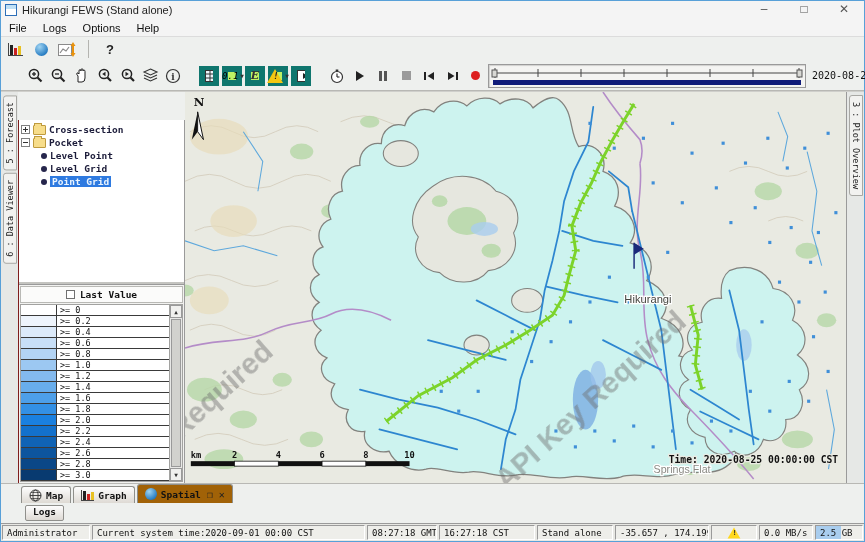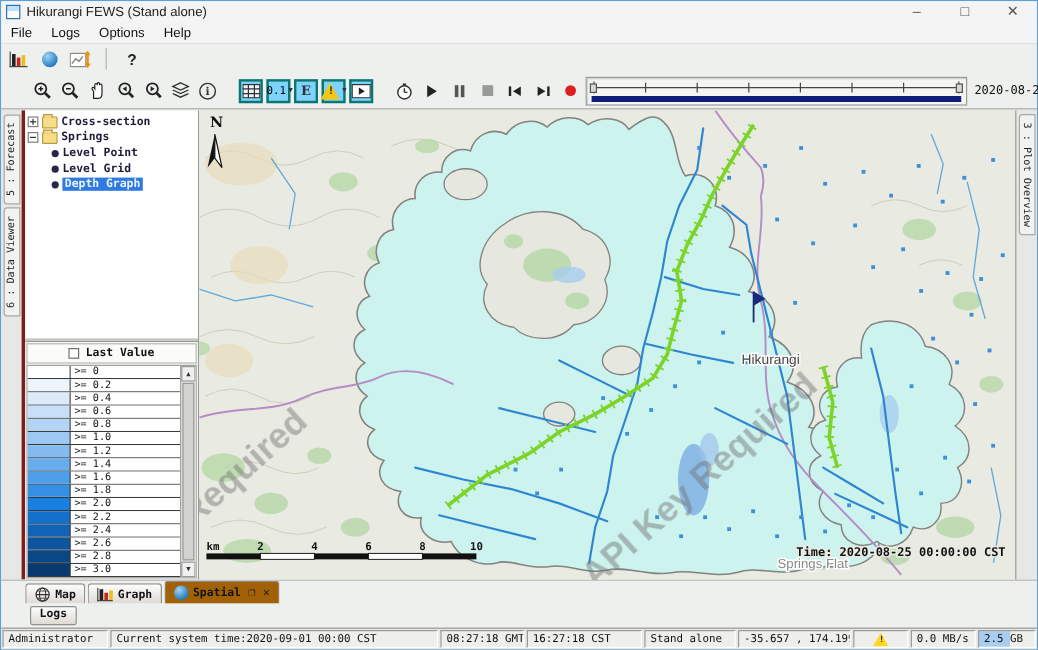--- a/index.html
+++ b/index.html
@@ -20,21 +20,21 @@
              display:flex; align-items:center; font-size:11px; color:#111; flex:0 0 auto; }
   .menu-item { padding:0 8px; }
 
   
   .toolbar1 { height:24px; display:flex; align-items:center; gap:6px; padding-left:4px;
               background:#eef0ee; flex:0 0 auto; }
   .toolbar2 { height:30px; display:flex; align-items:center; gap:3px; padding:0 4px 0 24px;
               background:#eef0ee; border-bottom:1px solid #b8b8b4; flex:0 0 auto; }
   .tbtn { height:20px; min-width:20px; display:flex; align-items:center; justify-content:center;
           border:1px solid transparent; }
-  .tbtn.boxed { border:2px solid #0f766e; background:#7dd3fc; }
+  .tbtn.boxed { border:6px solid #0f766e; background:#bef264;font-style:italic; }
   .tsep { width:1px; height:18px; background:#b4b4b0; margin:0 5px; }
   .help-q { font-weight:bold; font-size:13px; color:#222; }
   .combo { display:flex; align-items:center; gap:2px; font-size:9px;
            font-family:"DejaVu Sans Mono", monospace; }
   .drop-arrow { font-size:6px; color:#333; }
   .warn-tri { width:0; height:0; border-left:8px solid transparent; border-right:8px solid transparent;
               border-bottom:14px solid #f3c712; position:relative; }
   .warn-tri::after { content:"!"; position:absolute; left:-2px; top:2px; font-size:9px; font-weight:bold; color:#222; }
   .warn-tri.outlined { border-bottom-color:#ffd81e; }
 
@@ -46,22 +46,22 @@
 
   
   .content { flex:1 1 auto; display:flex; min-height:0; border-top:1px solid #cfcfcb; }
   .side-strip { width:17px; background:#e6e8e6; display:flex; flex-direction:column; align-items:center; flex:0 0 auto; }
   .vtab { background:#f2f2f0; border:1px solid #a8a8a4; border-radius:3px 0 0 3px;
           font-family:"DejaVu Sans Mono", monospace; font-size:8.5px; color:#222;
           padding:6px 1px; margin-top:3px; }
   .vtab.left  { writing-mode:vertical-rl; transform:rotate(180deg); border-radius:0 3px 3px 0; }
   .vtab.right { writing-mode:vertical-rl; }
 
-  .left-panels { width:148px; display:flex; flex-direction:column; flex:0 0 auto;
-                 border-left:3px solid #7f1d1d; border-right:1px solid #9a9a9a; }
+  .left-panels { width:167px; display:flex; flex-direction:column; flex:0 0 auto;
+                 border-left:1px solid #7f1d1d; border-right:1px solid #9a9a9a;margin-top:28px; }
   .tree-panel { height:201px; background:#ffffff; border-bottom:2px solid #c4c4c0;
                 font-family:"DejaVu Sans Mono", monospace; font-size:9.5px; font-weight:bold;
                 color:#1c1c3a; padding:3px 2px; overflow:hidden; }
   .tree-row { display:flex; align-items:center; height:13px; gap:3px; white-space:nowrap; }
   .tree-row.child { padding-left:20px; }
   .expander { width:9px; height:9px; border:1px solid #808080; background:#fff; position:relative; flex:0 0 auto; }
   .expander::before, .expander.minus::before { content:""; position:absolute; left:1px; right:1px; top:3px; height:1px; background:#333; }
   .expander.plus::after { content:""; position:absolute; top:1px; bottom:1px; left:3px; width:1px; background:#333; }
   .folder { width:13px; height:10px; background:#f7dd8a; border:1px solid #bf9b3e; border-radius:1px; position:relative; flex:0 0 auto; }
   .folder::before { content:""; position:absolute; top:-3px; left:0; width:6px; height:2px; background:#f7dd8a; border:1px solid #bf9b3e; border-bottom:none; }
@@ -307,33 +307,33 @@
     <div class="left-panels">
       <div class="tree-panel">
         <div class="tree-row">
           <span class="expander plus"></span>
           <span class="folder"></span>
           <span class="tree-label">Cross-section</span>
         </div>
         <div class="tree-row">
           <span class="expander minus"></span>
           <span class="folder"></span>
-          <span class="tree-label">Springs</span>
+          <span class="tree-label">Pocket</span>
         </div>
         <div class="tree-row child">
           <span class="bullet"></span>
           <span class="tree-label">Level Point</span>
         </div>
         <div class="tree-row child">
           <span class="bullet"></span>
           <span class="tree-label">Level Grid</span>
         </div>
         <div class="tree-row child">
           <span class="bullet"></span>
-          <span class="tree-label selected">Depth Graph</span>
+          <span class="tree-label selected">Point Grid</span>
         </div>
       </div>
 
       <div class="legend-panel">
         <div class="legend-header">
           <span class="checkbox"></span>
           <span>Last Value</span>
         </div>
         <div class="legend-body">
           <div class="legend-rows" id="legend-rows">

